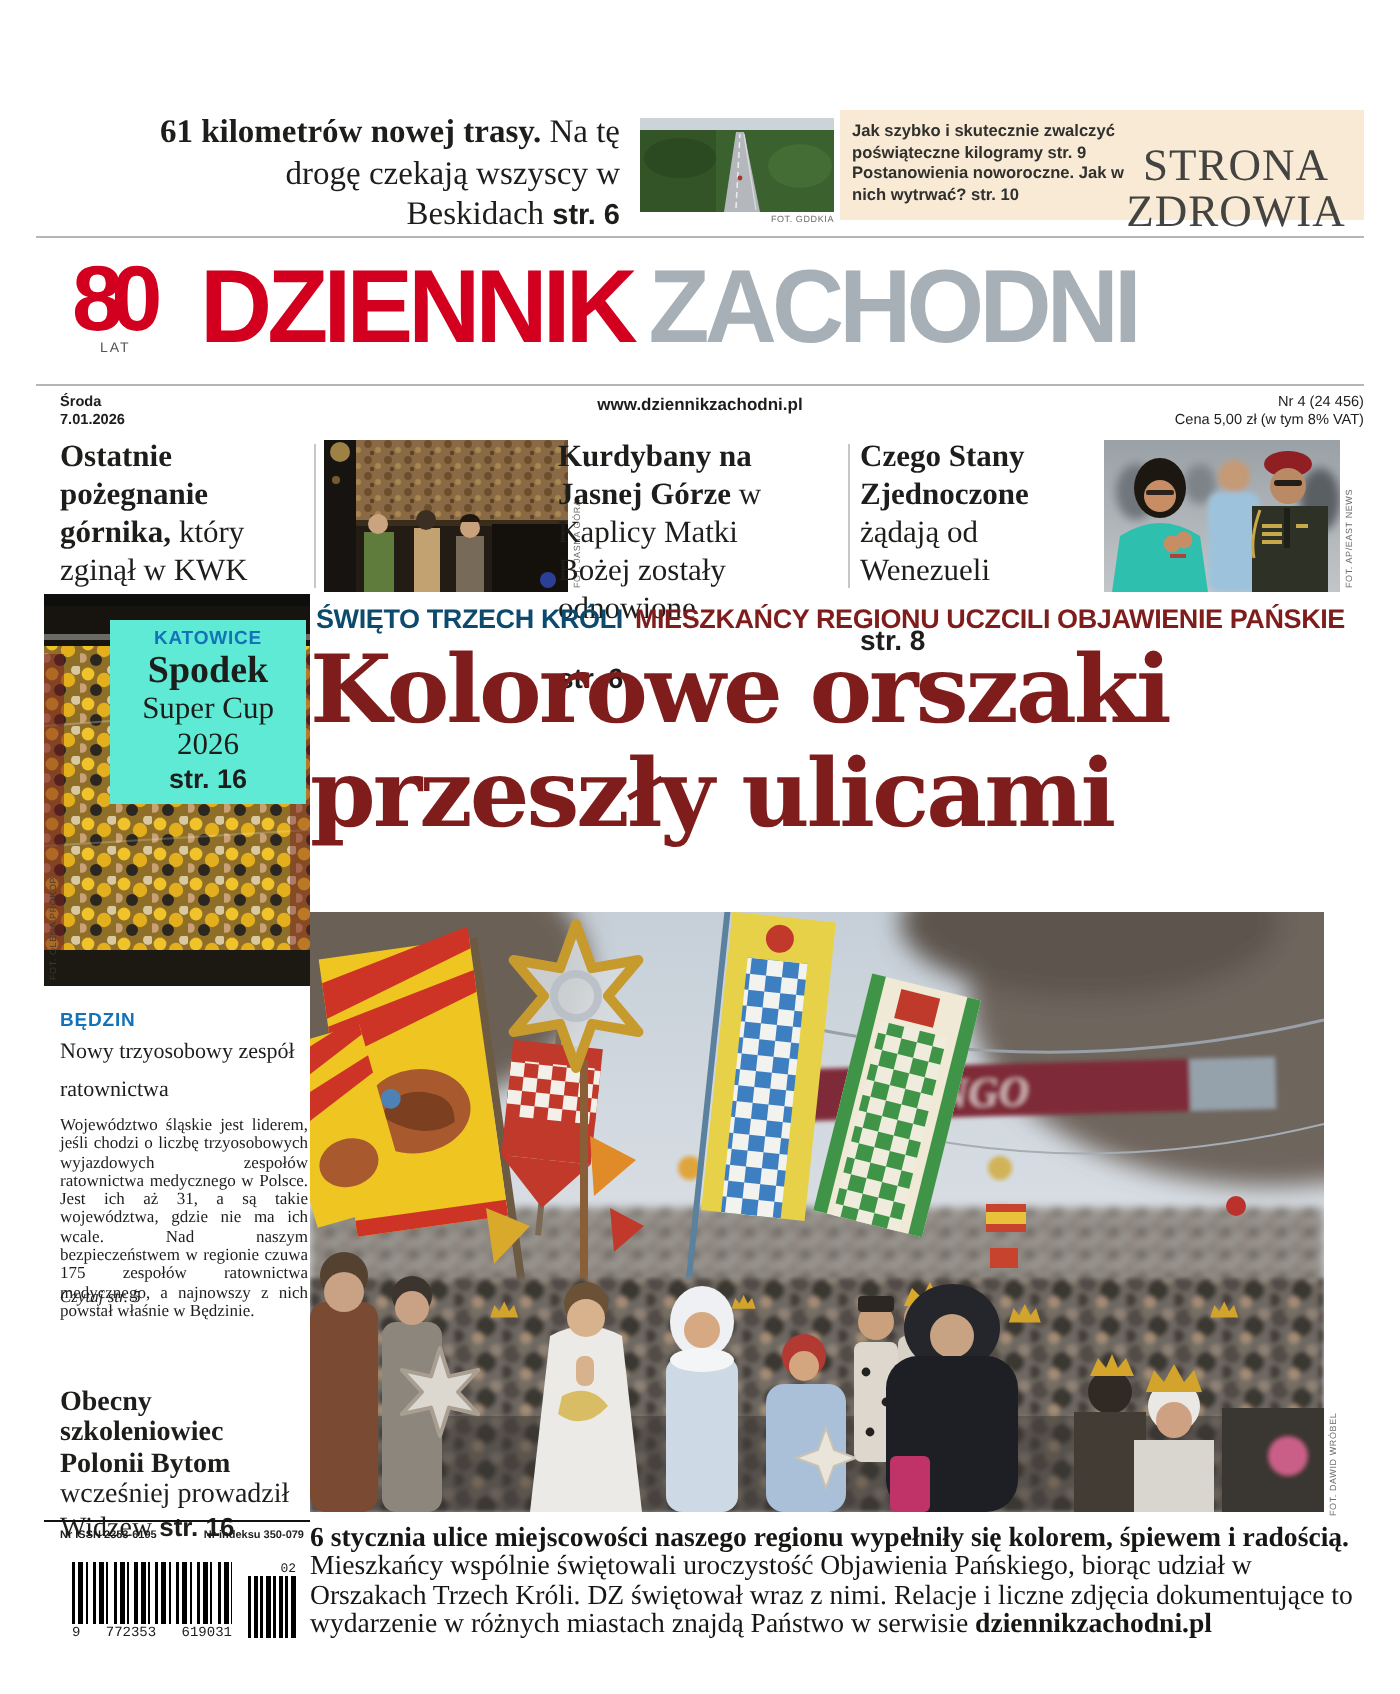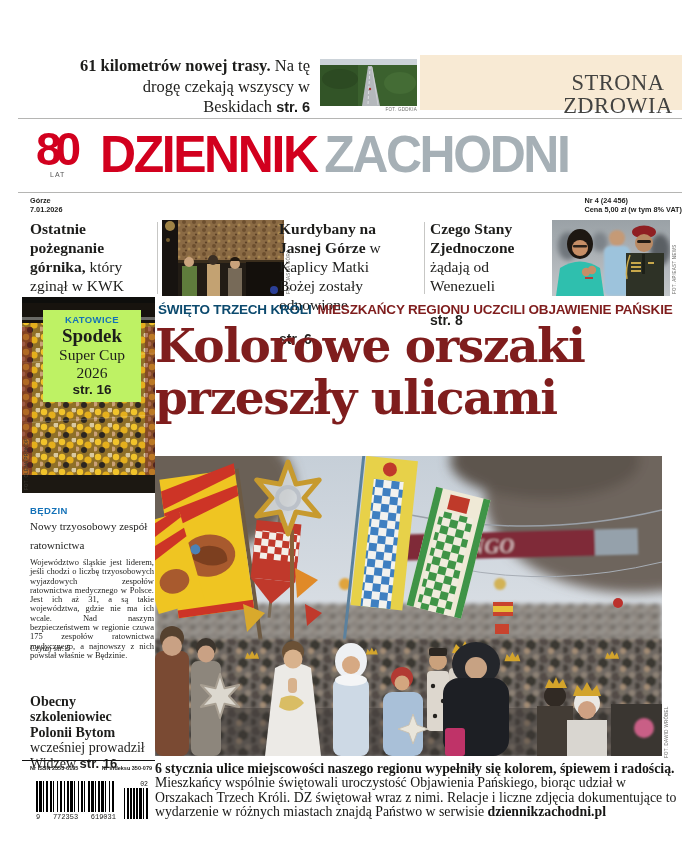--- a/index.html
+++ b/index.html
@@ -21,33 +21,33 @@
   
   .logo{left:36px;top:127px;width:64px;}
   .logo-num{font-size:46px;font-weight:900;color:#d2001e;letter-spacing:-6px;line-height:44px;}
   .logo-lat{font-size:7px;color:#555;letter-spacing:1px;margin-left:14px;}
   .mast{left:100px;top:126px;font-weight:bold;font-size:52px;letter-spacing:-2.5px;line-height:56px;transform:scaleX(.96);transform-origin:left;white-space:nowrap;}
   .mast .w1{color:#d2001e;}
   .mast .w2{color:#a6b0b6;margin-left:8px;}
   
   .dl-left{left:30px;top:196px;font-size:7.3px;line-height:9px;font-weight:bold;}
   .dl-site{left:0;top:197px;width:700px;text-align:center;font-size:8.5px;font-weight:bold;}
-  .dl-right{right:18px;top:196px;text-align:left;font-size:7.3px;line-height:9px;font-weight:bold;}
+  .dl-right{right:18px;top:196px;text-align:right;font-size:7.3px;line-height:9px;font-weight:normal;}
   
   .tease{font-size:15.5px;line-height:19px;}
   .tease .pg{display:block;font-family:"Liberation Sans",sans-serif;font-weight:bold;font-size:14px;margin-top:16px;}
   .t1{left:30px;top:219px;width:126px;}
   .t2p{left:162px;top:220px;width:122px;height:76px;}
   .t2{left:279px;top:219px;width:128px;}
   .t3{left:430px;top:219px;width:118px;}
   .t3p{left:552px;top:220px;width:118px;height:76px;}
   
   .blackbar{left:22px;top:297px;width:133px;height:6px;background:#0e0e0c;}
   .kat-photo{left:22px;top:303px;width:133px;height:190px;}
-  .kat-box{left:43px;top:310px;width:98px;background:#bef264;text-align:center;padding:4px 0 5px;}
+  .kat-box{left:55px;top:310px;width:98px;background:#5eead4;text-align:center;padding:4px 0 5px;}
   .blue-lab{color:#1472b8;font-weight:bold;font-size:9.5px;letter-spacing:.4px;}
   .kat-l1{font-size:19px;font-weight:bold;line-height:21px;}
   .kat-l2{font-size:15.5px;line-height:18px;}
   .kat-pg{font-weight:bold;font-size:13.5px;}
   .bedzin-lab{left:30px;top:505px;}
   .bedzin-h{left:30px;top:517px;width:126px;font-size:11px;font-weight:normal;line-height:18.5px;}
   .bedzin-b{left:30px;top:558px;width:124px;font-size:8.5px;line-height:9.3px;text-align:justify;}
   .bedzin-m{left:30px;top:643px;font-size:8.5px;font-style:italic;}
   .sportbox{left:30px;top:655px;width:122px;height:32px;background:#f8ead4;}
   .sportbox span{display:block;padding:8px 0 0 12px;font-size:15px;font-weight:bold;color:#222;}
@@ -92,42 +92,44 @@
       <ellipse cx="80" cy="24" rx="16" ry="11" fill="#446c35"></ellipse>
       <polygon points="42,47 60,47 52,7 48,7" fill="#b4b8bc"></polygon>
       <line x1="48" y1="45" x2="50" y2="8" stroke="#e8eaec" stroke-width="0.8" stroke-dasharray="3 2"></line>
       <line x1="58" y1="46" x2="52" y2="8" stroke="#d7d9db" stroke-width="0.7"></line>
       <circle cx="50" cy="30" r="1.2" fill="#a33"></circle>
     </svg>
   </div>
   <div class="abs ts-cred">FOT. GDDKIA</div>
 
   <div class="abs health">
+    <div class="abs health-text">Jak szybko i skutecznie zwalczyć poświąteczne kilogramy str. 9 Postanowienia noworoczne. Jak w nich wytrwać? str. 10</div>
     <div class="abs health-title serif">
       <span>STRONA</span><br>
       <span>ZDROWIA</span>
     </div>
   </div>
 
   <div class="abs hairline" style="left:18px;top:118px;width:664px;"></div>
 
   <div class="abs logo">
     <div class="logo-num">80</div>
     <div class="logo-lat">LAT</div>
   </div>
   <div class="abs mast">
     <span class="w1">DZIENNIK</span><span class="w2">ZACHODNI</span>
   </div>
 
   <div class="abs hairline" style="left:18px;top:192px;width:664px;"></div>
 
   <div class="abs dl-left">
-    <div>Górze</div>
+    <div>Środa</div>
     <div>7.01.2026</div>
   </div>
+  <div class="abs dl-site">www.dziennikzachodni.pl</div>
   <div class="abs dl-right">
     <div>Nr 4 (24 456)</div>
     <div>Cena 5,00 zł (w tym 8% VAT)</div>
   </div>
 
   <div class="abs tease t1 serif">
     <b>Ostatnie pożegnanie górnika,</b><span> który zginął w KWK Pniówek</span>
     <span class="pg">str. 6</span>
   </div>
 

